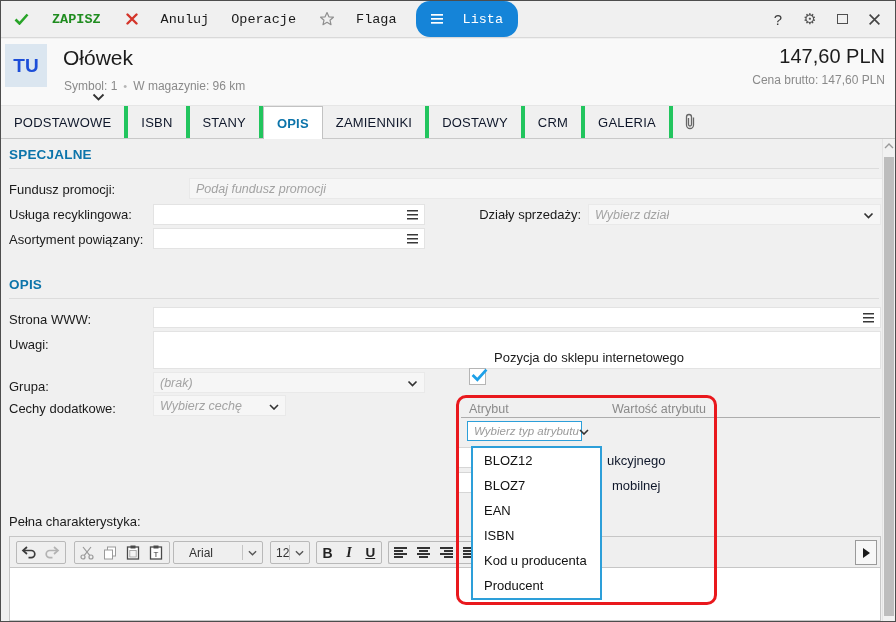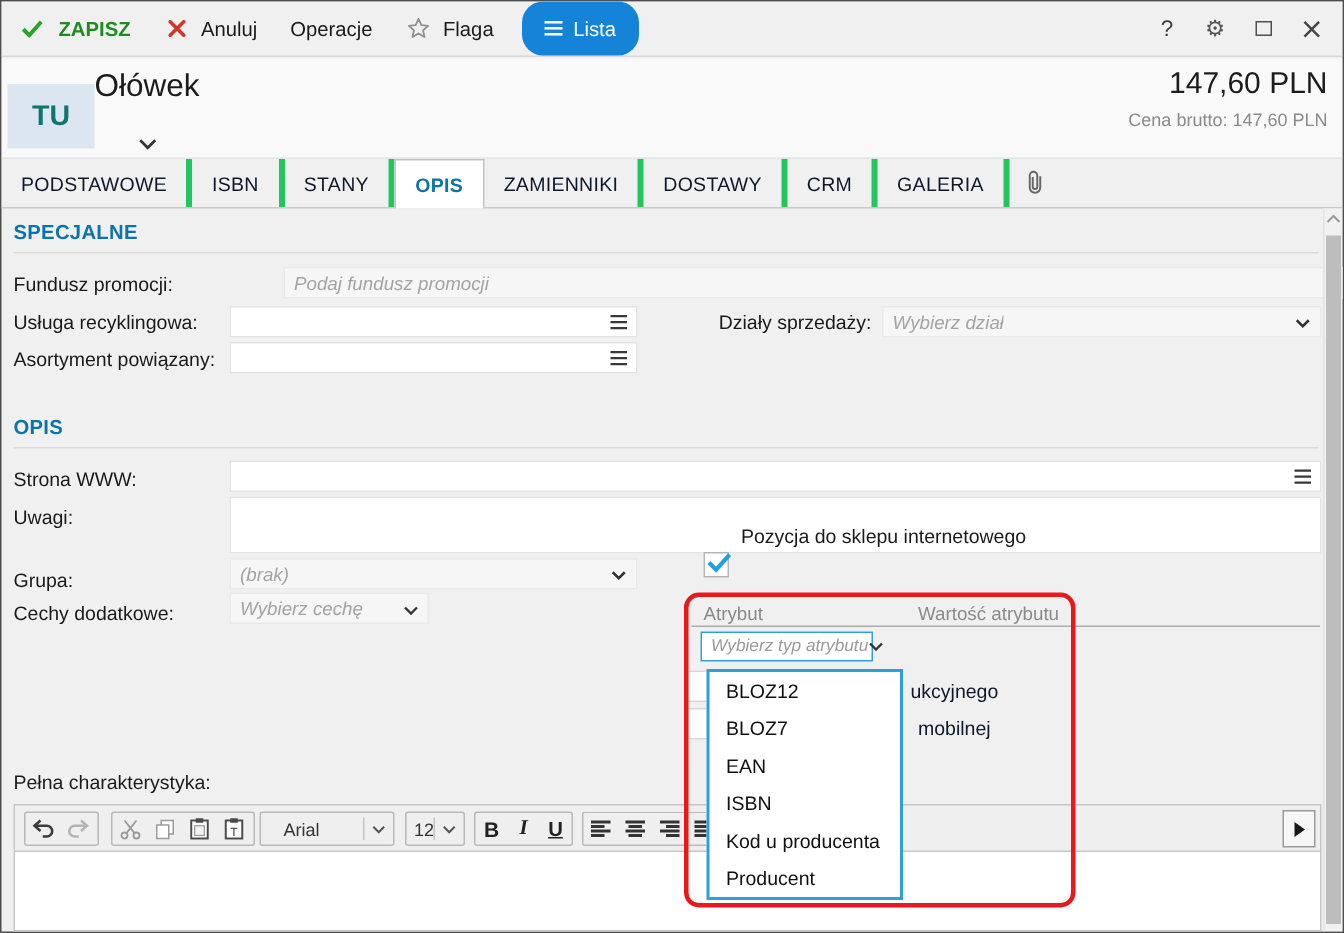--- a/index.html
+++ b/index.html
@@ -5,32 +5,32 @@
   html,body{margin:0;padding:0;background:#888;}
   *{box-sizing:border-box;}
   .window{
     position:relative;width:896px;height:622px;margin:0;
     border:1px solid #4d4d4d;background:#f0f0f0;overflow:hidden;
     font-family:"Liberation Sans",sans-serif;color:#1a1a1a;
   }
   
   .titlebar{position:absolute;left:0;top:0;right:0;height:37px;background:#f0f0f0;
     border-bottom:1px solid #d9d9d9;display:flex;align-items:stretch;}
-  .tb-item{display:flex;align-items:center;gap:7px;padding:0 11px;font-size:13.5px;cursor:default;}
+  .tb-item{display:flex;align-items:center;gap:20px;padding:0 11px;font-size:13.5px;cursor:default;font-family:Liberation Mono, monospace;}
   .tb-save{color:#1f8c1f;font-weight:bold;margin-left:2px;}
   .tb-lista{background:#1584d8;color:#fff;margin-left:8px;padding:0 15px;border-radius:14px;}
   .tb-right{margin-left:auto;display:flex;align-items:center;gap:14px;padding-right:12px;}
   .tb-ico{display:flex;align-items:center;justify-content:center;width:18px;height:18px;}
   .help-q{font-size:15px;color:#3c3c3c;}
   .gear{font-family:"DejaVu Sans",sans-serif;font-size:15px;color:#555;}
   .maxbox{width:11px;height:10px;border:1.4px solid #4f4f4f;display:inline-block;}
   
   .header{position:absolute;left:0;top:38px;right:0;height:66px;background:#f9f9f9;}
-  .badge{position:absolute;left:4px;top:17px;width:58px;height:43px;background:#dbe6f0;
-    color:#0f766e;font-size:19px;font-weight:600;display:flex;align-items:center;justify-content:center;}
+  .badge{position:absolute;left:4px;top:5px;width:42px;height:43px;background:#dbe6f0;
+    color:#1d4ed8;font-size:19px;font-weight:600;display:flex;align-items:center;justify-content:center;}
   .prod-title{position:absolute;left:62px;top:7px;font-size:21px;color:#1c1c1c;display:flex;align-items:center;gap:12px;flex-direction:column;}
   .prod-sub{position:absolute;left:63px;top:40px;font-size:12px;color:#8a8a8a;display:flex;gap:6px;align-items:center;}
   .dot{color:#b5b5b5;font-size:11px;}
   .price{position:absolute;right:10px;top:6px;font-size:20px;color:#1c1c1c;text-align:right;}
   .price-sub{position:absolute;right:10px;top:34px;font-size:12px;color:#8a8a8a;text-align:right;}
   
   .tabstrip{position:absolute;left:0;top:104px;right:0;height:34px;background:#f0f0f0;
     border-bottom:1px solid #c9c9c9;border-top:1px solid #e6e6e6;display:flex;align-items:stretch;font-size:13px;}
   .tab{display:flex;align-items:center;padding:0 13px;color:#0f172a;border-right:4px solid #22c55e;letter-spacing:.2px;}
   .tab.active{background:#fff;color:#0c74aa;font-weight:bold;border:1px solid #c2c2c2;border-bottom:none;margin-bottom:-1px;}
@@ -150,20 +150,25 @@
   <div class="header">
     <div class="badge">TU</div>
     <div class="prod-title">
       <span>Ołówek</span>
       <span>
         <svg width="13" height="8" viewBox="0 0 13 8">
             <path d="M1.5 1.5 L6.5 6.5 L11.5 1.5" fill="none" stroke="#333" stroke-width="1.8"></path>
           </svg>
       </span>
     </div>
+    <div class="prod-sub">
+      <span>Symbol: 1</span>
+      <span class="dot">•</span>
+      <span>W magazynie: 96 km</span>
+    </div>
     <div class="price">147,60 PLN</div>
     <div class="price-sub">Cena brutto: 147,60 PLN</div>
   </div>
 
   <div class="tabstrip">
     <div class="tab">PODSTAWOWE</div>
     <div class="tab">ISBN</div>
     <div class="tab">STANY</div>
     <div class="tab active">OPIS</div>
     <div class="tab">ZAMIENNIKI</div>

